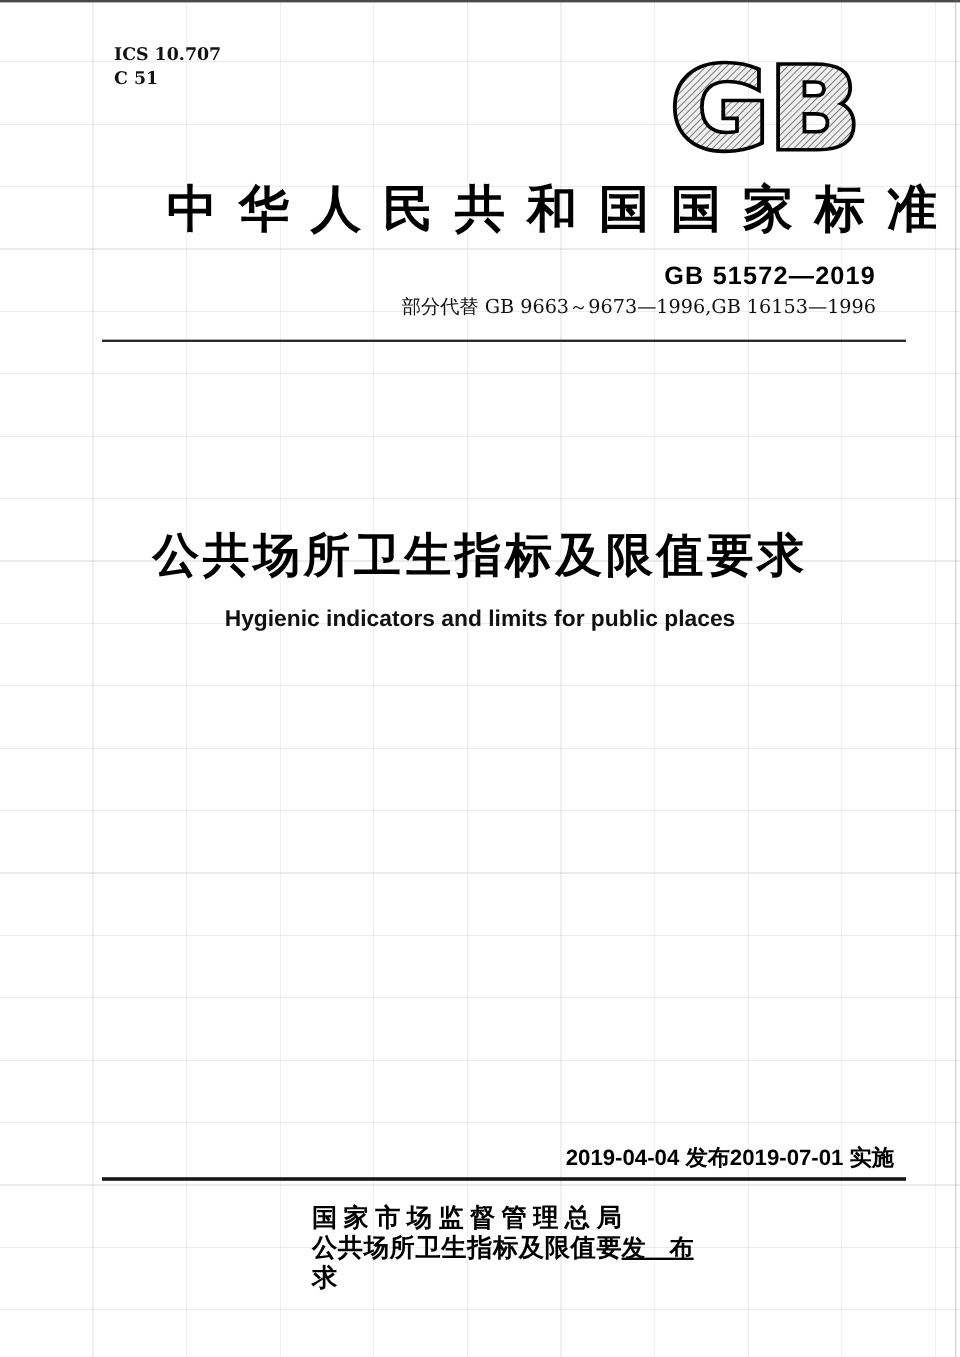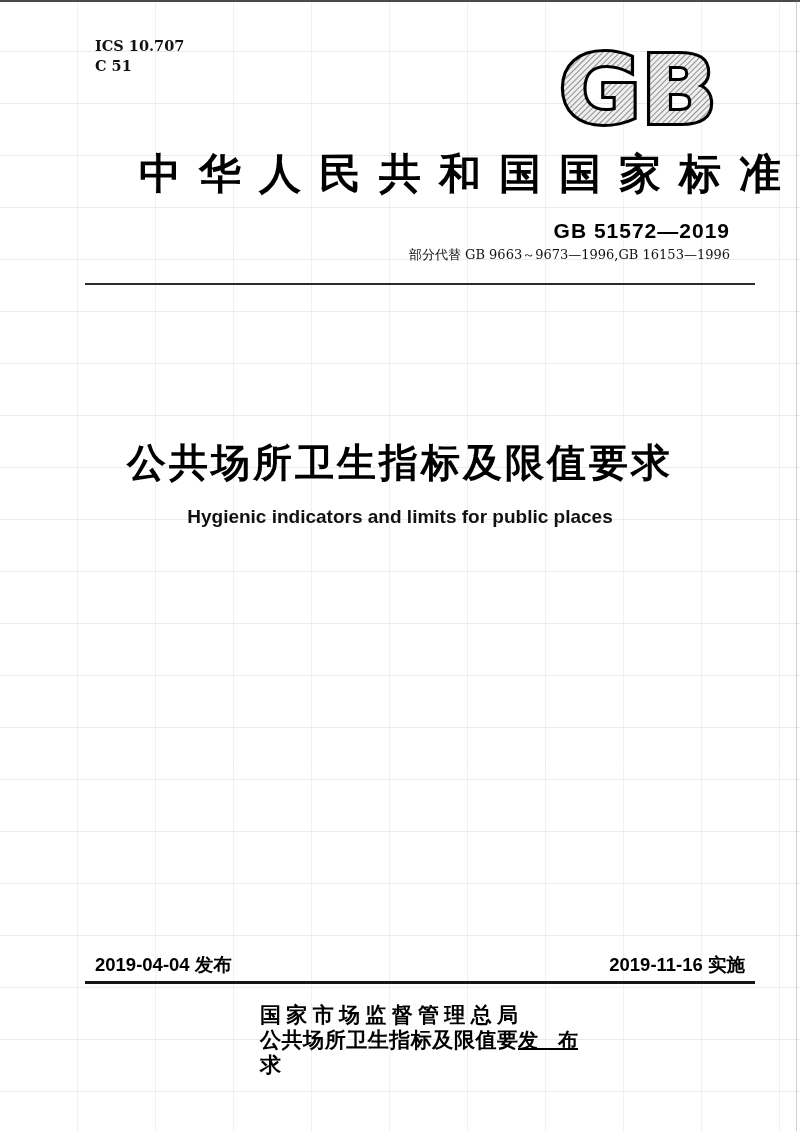--- a/index.html
+++ b/index.html
@@ -38,41 +38,41 @@
     text-align: justify; text-align-last: justify; margin-left: 44px;
   }
   .std-number-block { position: absolute; right: 70px; top: 219px; text-align: right; }
   .std-number {
     font-family: "Liberation Sans", sans-serif;
     font-weight: bold; font-size: 21px; letter-spacing: 1px; color: #000;
   }
   .partial-replace {
     margin-top: 3px;
     font-family: "DejaVu Serif", "Liberation Serif", serif;
-    font-size: 13px; color: #111;
+    font-size: 16px; color: #111;
   }
   .rule-top {
     position: absolute; left: 85px; top: 283px; width: 670px; height: 2px;
     background: #2b2b2b;
   }
   .main-title {
     position: absolute; left: 0; top: 436px; width: 100%;
     text-align: center;
     font-family: "Liberation Sans", sans-serif;
     font-weight: bold; font-size: 39px; letter-spacing: 3px; color: #000;
   }
   .english-title {
     position: absolute; left: 0; top: 506px; width: 100%;
     text-align: center;
     font-family: Liberation Sans, sans-serif;
     font-weight: bold; font-size: 19px; color: #111;
   }
   .date-row {
     position: absolute; left: 95px; top: 952px; width: 650px;
-    display: flex; justify-content: space-between;
+    display: flex; justify-content: flex-end;
     font-family: "Liberation Sans", sans-serif;
     font-weight: bold; font-size: 18.5px; color: #000;
   }
   .rule-bottom {
     position: absolute; left: 85px; top: 981px; width: 670px; height: 3px;
     background: #161616;
   }
   .publisher-block {
     position: absolute; left: 260px; top: 1003px;
     display: flex; align-items: center; 
@@ -119,21 +119,21 @@
   </div>
 
   <div class="rule-top"></div>
 
   <div class="main-title">公共场所卫生指标及限值要求</div>
 
   <div class="english-title">Hygienic indicators and limits for public places</div>
 
   <div class="date-row">
     <span>2019-04-04 发布</span>
-    <span>2019-11-16 实施</span>
+    <span>2019-07-01 实施</span>
   </div>
 
   <div class="rule-bottom"></div>
 
   <div class="publisher-block">
     <div class="issuer-lines">
       <div class="issuer-line">国家市场监督管理总局</div>
       <div class="issuer-line">公共场所卫生指标及限值要求</div>
     </div>
     <div class="publish-label">发　布</div>

